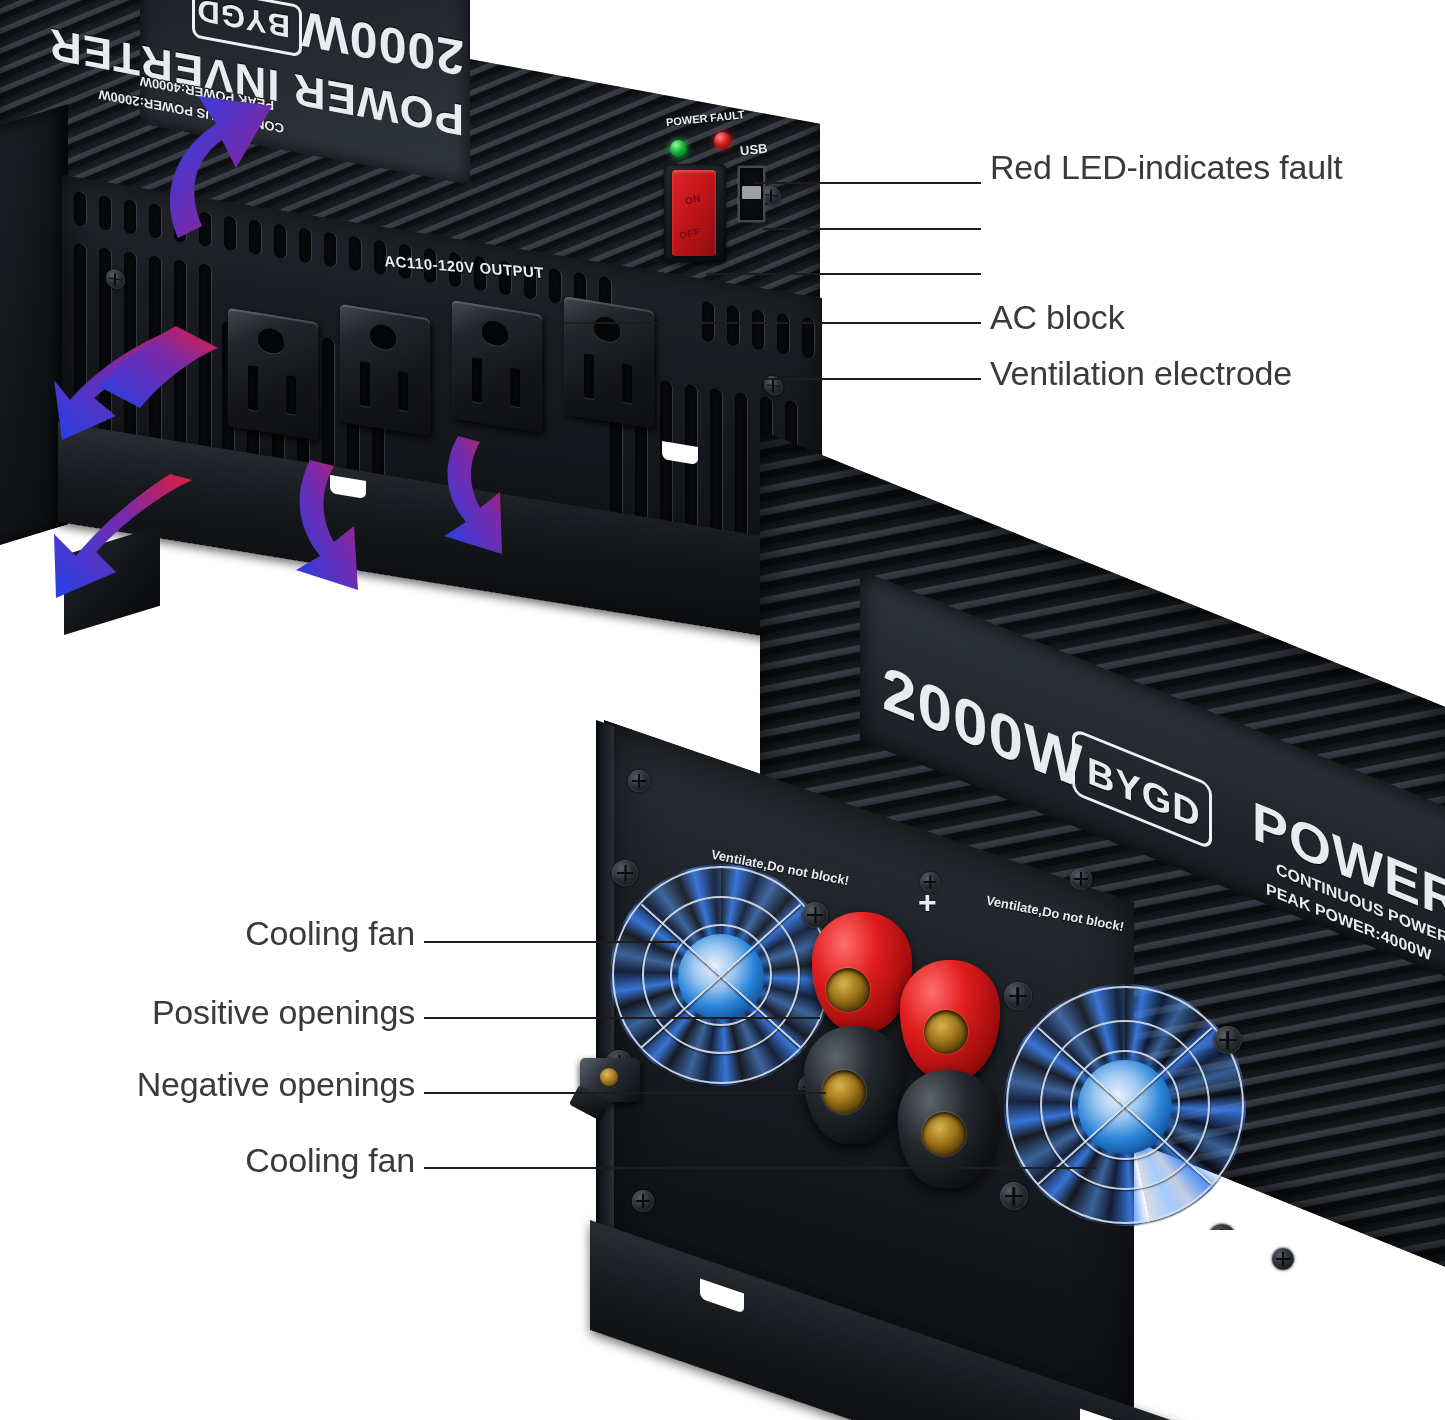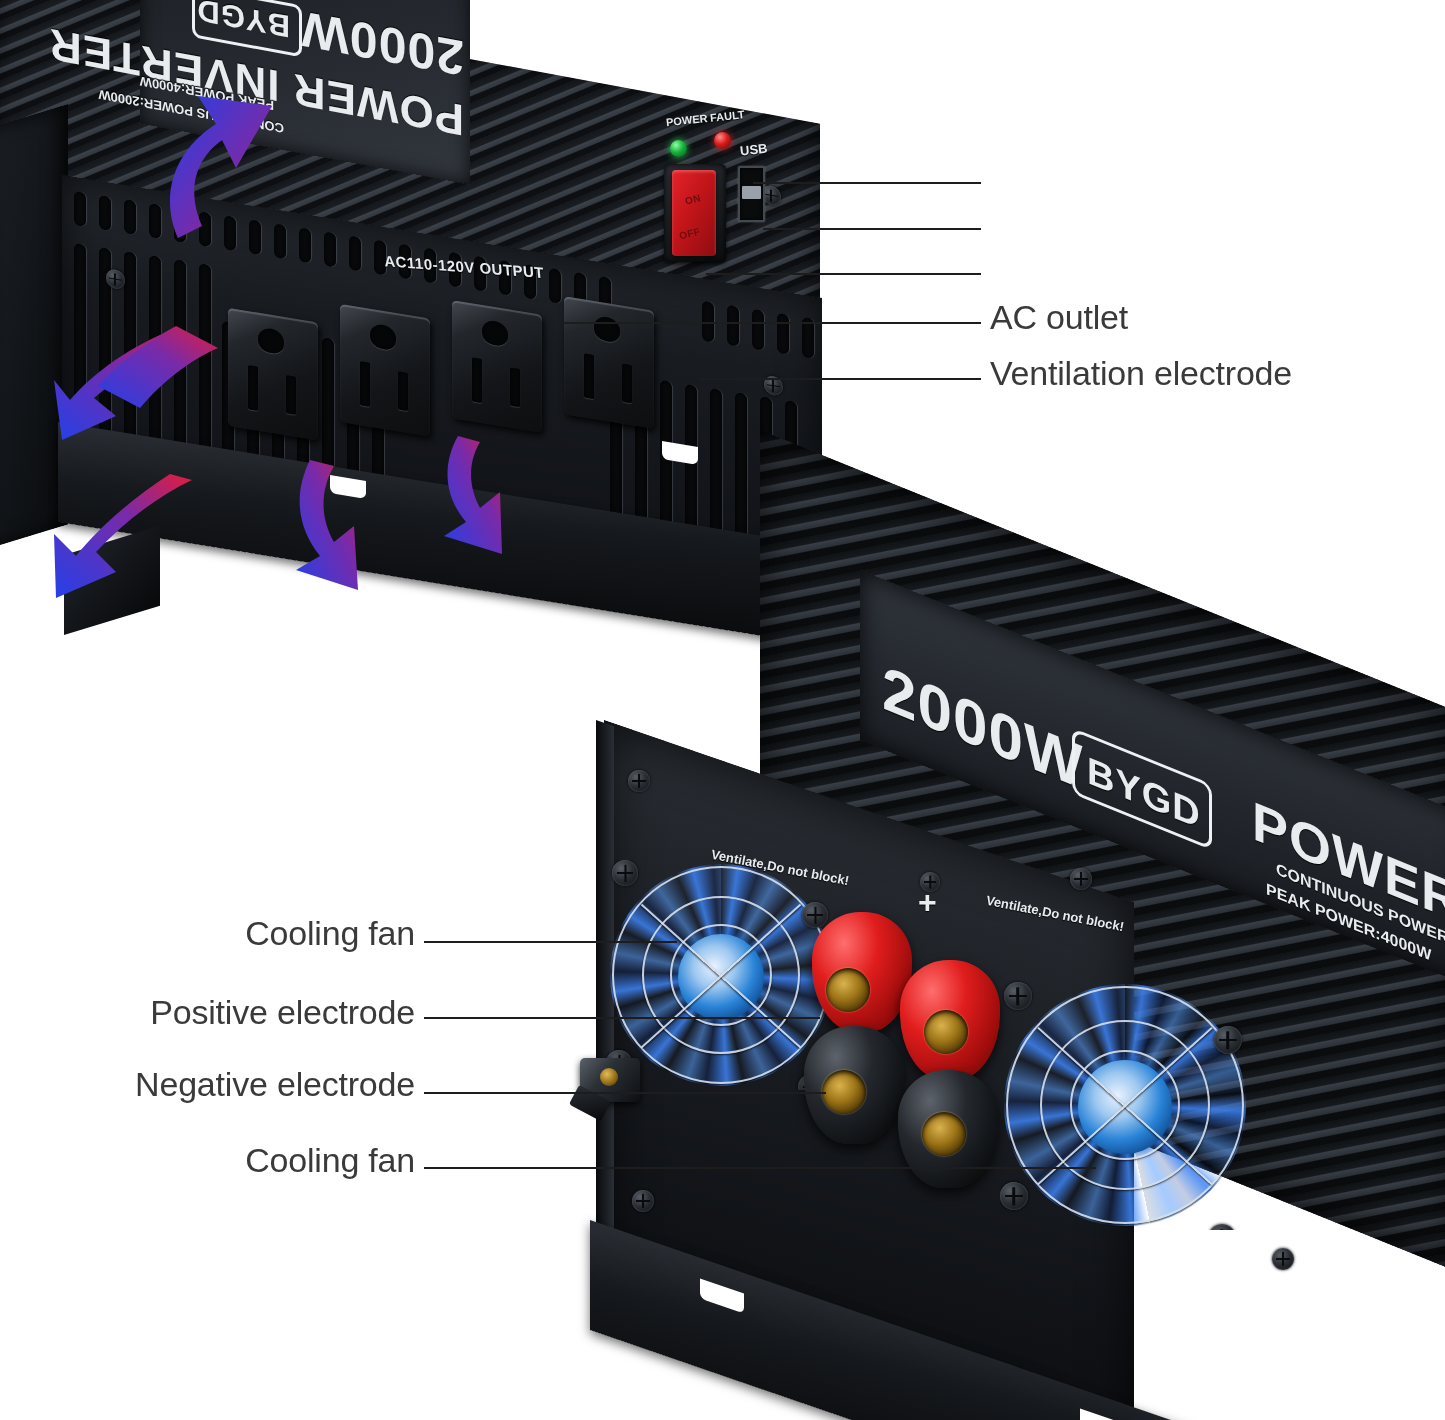--- a/index.html
+++ b/index.html
@@ -373,27 +373,28 @@
   </svg>
 
   <svg class="arrow" style="left:250px; top:430px; width:330px; height:200px;" viewBox="0 0 330 200">
     <path d="M60 30 C 44 62, 46 96, 70 126 L 46 140 L 108 160 L 104 96 L 84 112
              C 70 88, 70 60, 84 36 Z" fill="url(#afg2)"></path>
     <path d="M208 6 C 192 34, 194 66, 216 92 L 194 106 L 252 124 L 250 62 L 230 78
              C 218 56, 218 32, 230 12 Z" fill="url(#afg2)"></path>
   </svg>
 
   <div class="leader" style="left:753px; top:182px; width:228px;"></div>
+  <div class="callout right" style="left:990px; top:150px;">Red LED-indicates fault</div>
 
   <div class="leader" style="left:763px; top:228px; width:218px;"></div>
 
   <div class="leader" style="left:706px; top:273px; width:275px;"></div>
 
   <div class="leader" style="left:556px; top:322px; width:425px;"></div>
-  <div class="callout right" style="left:990px; top:300px;">AC outlet</div>
+  <div class="callout right" style="left:990px; top:300px;">AC block</div>
 
   <div class="leader" style="left:700px; top:378px; width:281px;"></div>
   <div class="callout right" style="left:990px; top:356px;">Ventilation electrode</div>
 
   <div class="unit" style="left:560px; top:420px; width:900px; height:960px;">
 
     <div class="fins-diag-2" style="position:absolute; left:200px; top:10px; width:700px; height:560px;
                 transform: skewY(22deg); transform-origin:left top;
                 box-shadow: inset 0 0 40px rgba(0,0,0,.8);"></div>
 
@@ -487,22 +488,22 @@
 
     <div class="bracket" style="left:30px; top:800px; width:780px; height:110px;
                 transform: skewY(19deg); transform-origin:left top;"></div>
     <div class="notch" style="left:140px; top:866px; width:44px; height:20px; transform:skewY(19deg);"></div>
     <div class="notch" style="left:520px; top:996px; width:44px; height:20px; transform:skewY(19deg);"></div>
   </div>
 
   <div class="callout left" style="left:40px; top:916px; width:375px;">Cooling fan</div>
   <div class="leader" style="left:424px; top:941px; width:253px;"></div>
 
-  <div class="callout left" style="left:40px; top:995px; width:375px;">Positive electrode</div>
+  <div class="callout left" style="left:40px; top:995px; width:375px;">Positive openings</div>
   <div class="leader" style="left:424px; top:1017px; width:396px;"></div>
 
-  <div class="callout left" style="left:40px; top:1067px; width:375px;">Negative electrode</div>
+  <div class="callout left" style="left:40px; top:1067px; width:375px;">Negative openings</div>
   <div class="leader" style="left:424px; top:1092px; width:402px;"></div>
 
   <div class="callout left" style="left:40px; top:1143px; width:375px;">Cooling fan</div>
   <div class="leader" style="left:424px; top:1167px; width:672px;"></div>
 
 </div>
 
 </body></html>

